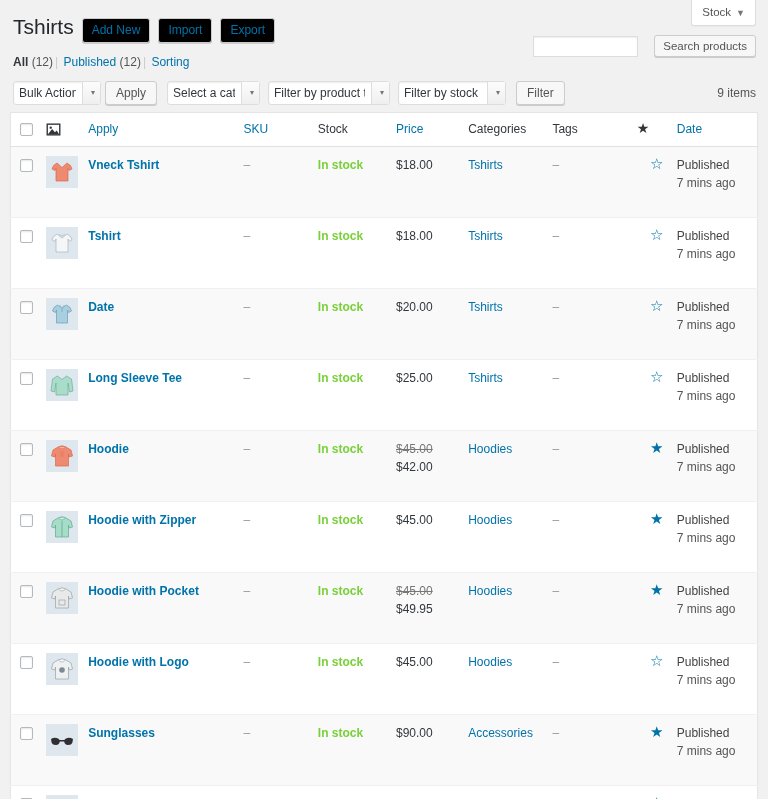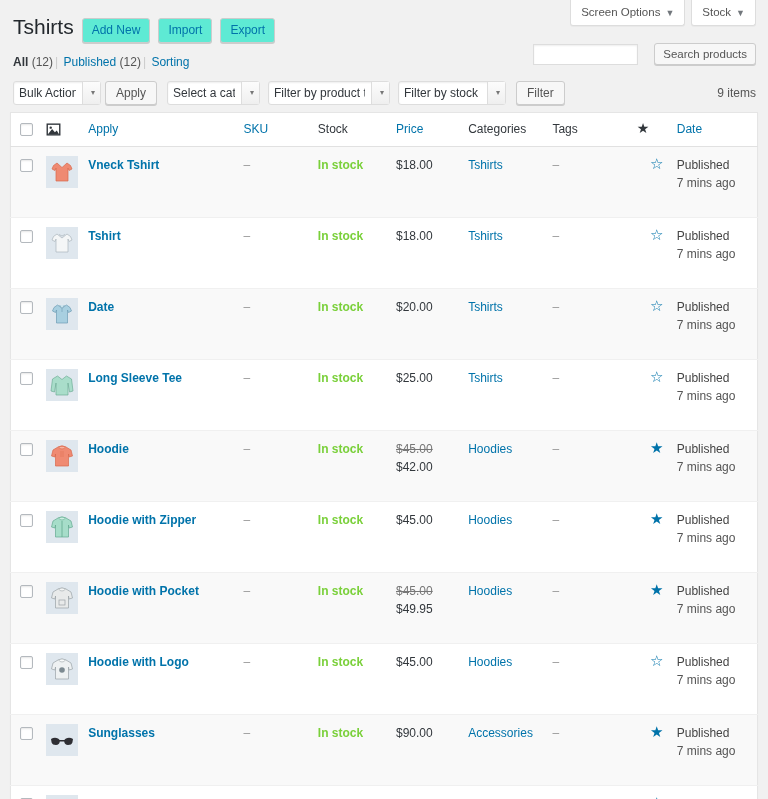--- a/index.html
+++ b/index.html
@@ -64,38 +64,38 @@
   h1.page-title {
     font-size: 21px;
     font-weight: 400;
     margin: 0;
     padding: 5px 0 4px 0;
     line-height: 1.3;
     color: #23282d;
   }
   .page-title-action {
     display: inline-block;
-    background: #5eead4;
+    background: #000000;
     border: 1px solid #ccc;
     border-radius: 3px;
     color: #0073aa;
     font-size: 12px;
     line-height: 1.9;
     padding: 0 9px;
     text-decoration: none;
     box-shadow: 0 1px 0 #ccc;
     cursor: pointer;
     white-space: nowrap;
   }
 
   
   .search-box {
     position: absolute;
     right: 12px;
-    top: 43px;
+    top: 35px;
     display: flex;
     gap: 16px;
     align-items: center;
   }
   .search-box input[type=search] {
     width: 105px;
     height: 21px;
     border: 1px solid #ddd;
     background: #fff;
     box-shadow: inset 0 1px 2px rgba(0,0,0,0.07);
@@ -353,23 +353,20 @@
   }
 
   .star-head { color: #32373c; font-size: 14px; line-height: 1; }
 </style>
 </head>
 <body>
 
 <div class="wrap">
 
   <div class="screen-meta-links">
-    <div class="screen-meta-toggle">
-      <span>Screen Options</span><span class="caret">▼</span>
-    </div>
     <div class="screen-meta-toggle">
       <span>Stock</span><span class="caret">▼</span>
     </div>
   </div>
 
   <div class="title-row">
     <h1 class="page-title">Tshirts</h1>
     <a class="page-title-action">Add New</a>
     <a class="page-title-action">Import</a>
     <a class="page-title-action">Export</a>

